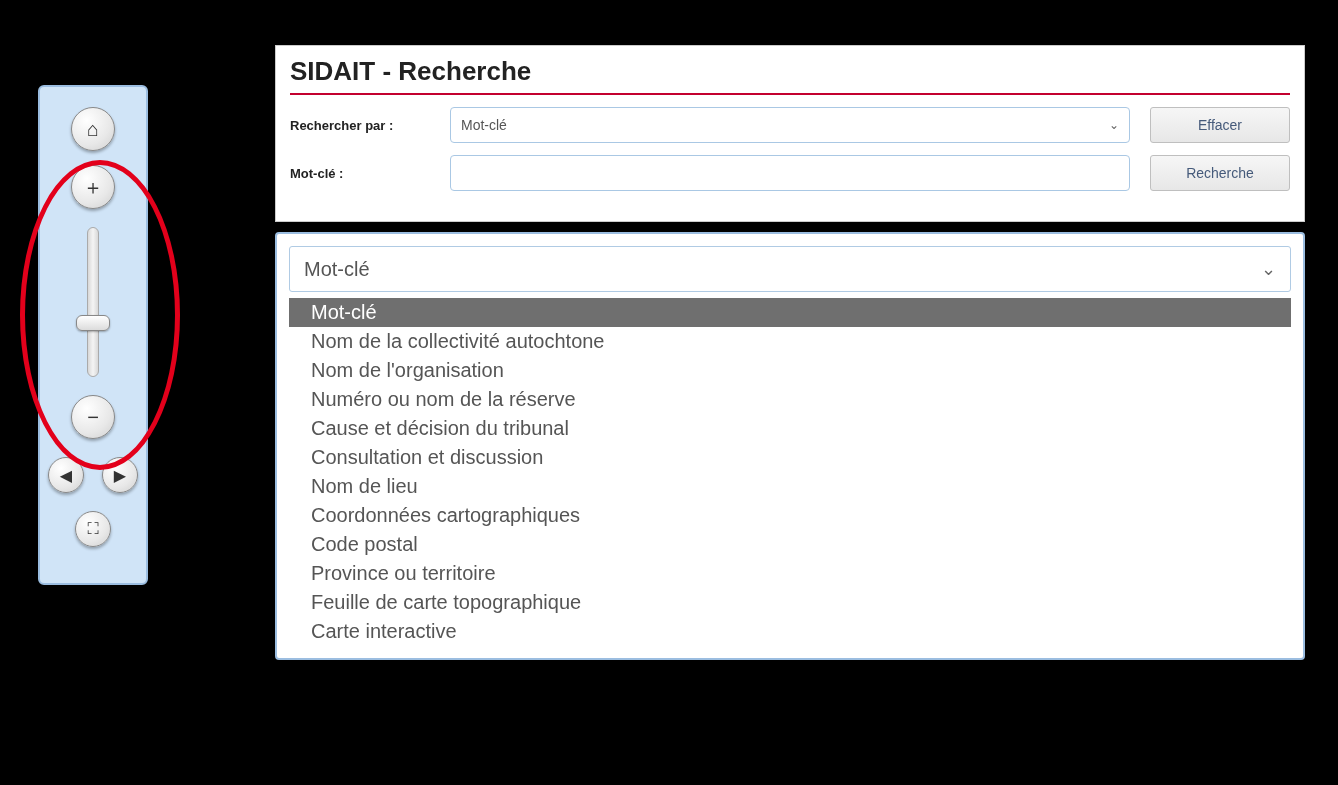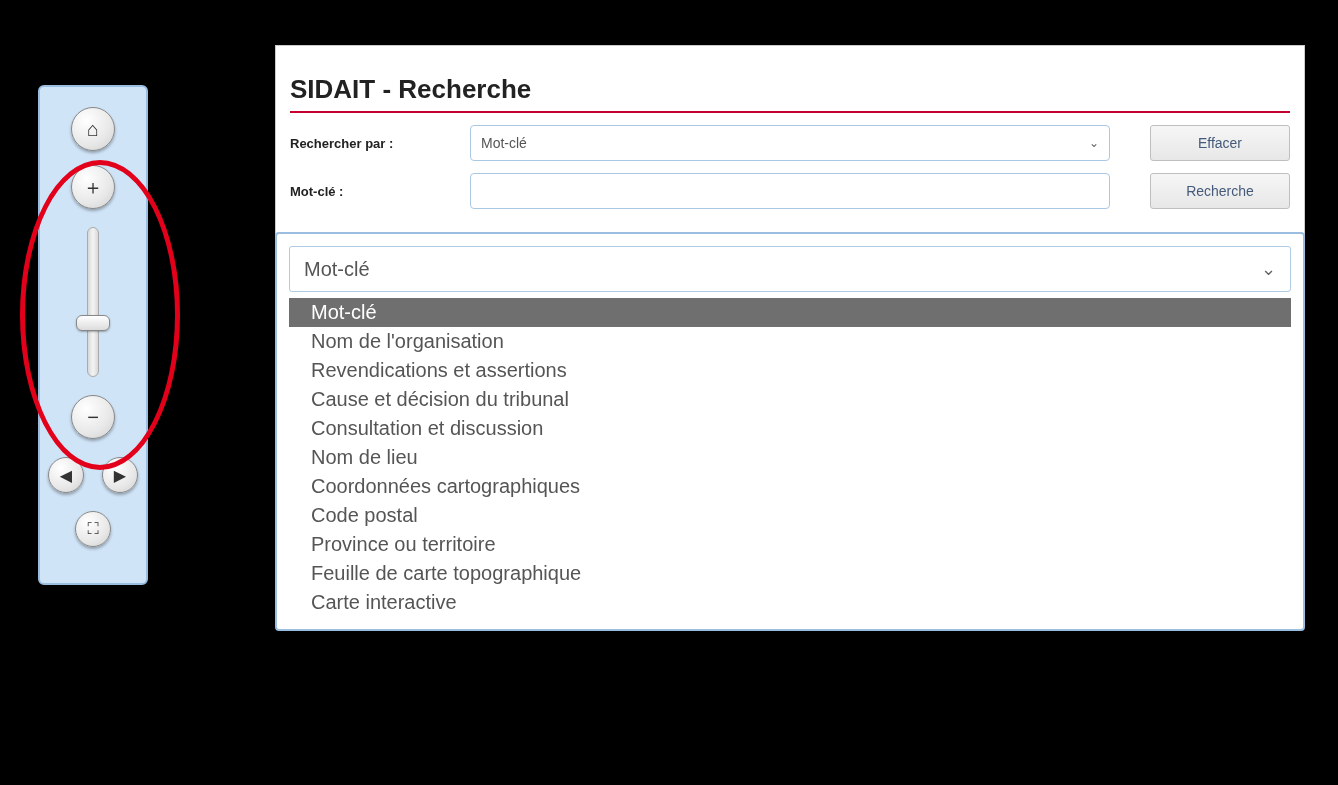--- a/index.html
+++ b/index.html
@@ -85,35 +85,34 @@
   }
 
   
   .search-panel {
     position:absolute;
     left: 275px;
     top: 45px;
     width: 1030px;
     background: #fff;
     border: 1px solid #ccc;
-    padding: 24px 14px 18px;
+    padding: 6px 14px 18px;
   }
   .search-title {
     font-size: 26px;
     font-weight: bold;
     color: #222;
     padding: 4px 0 6px;
     border-bottom: 2px solid #c3002f;
     margin-bottom: 12px;
   }
   .form-row {
     display:flex;
     align-items:center;
     margin-bottom: 12px;
-    gap: 20px;
   }
   .form-label {
     width: 160px;
     font-size: 13px;
     font-weight: bold;
     color: #222;
   }
   .form-select, .form-input {
     flex: 1;
     height: 36px;
@@ -234,22 +233,23 @@
   </div>
 </div>
 
 <div class="dropdown-panel">
   <div class="dd-select">
     <span>Mot-clé</span>
     <span class="chev" style="font-size:18px;">⌄</span>
   </div>
   <ul class="dd-list">
       <li class="dd-item selected">Mot-clé</li>
+      <li class="dd-item">Nom de la collectivité autochtone</li>
       <li class="dd-item">Nom de l'organisation</li>
-      <li class="dd-item">Revendications et assertions</li>
+      <li class="dd-item">Numéro ou nom de la réserve</li>
       <li class="dd-item">Cause et décision du tribunal</li>
       <li class="dd-item">Consultation et discussion</li>
       <li class="dd-item">Nom de lieu</li>
       <li class="dd-item">Coordonnées cartographiques</li>
       <li class="dd-item">Code postal</li>
       <li class="dd-item">Province ou territoire</li>
       <li class="dd-item">Feuille de carte topographique</li>
       <li class="dd-item">Carte interactive</li>
     </ul>
 </div>

